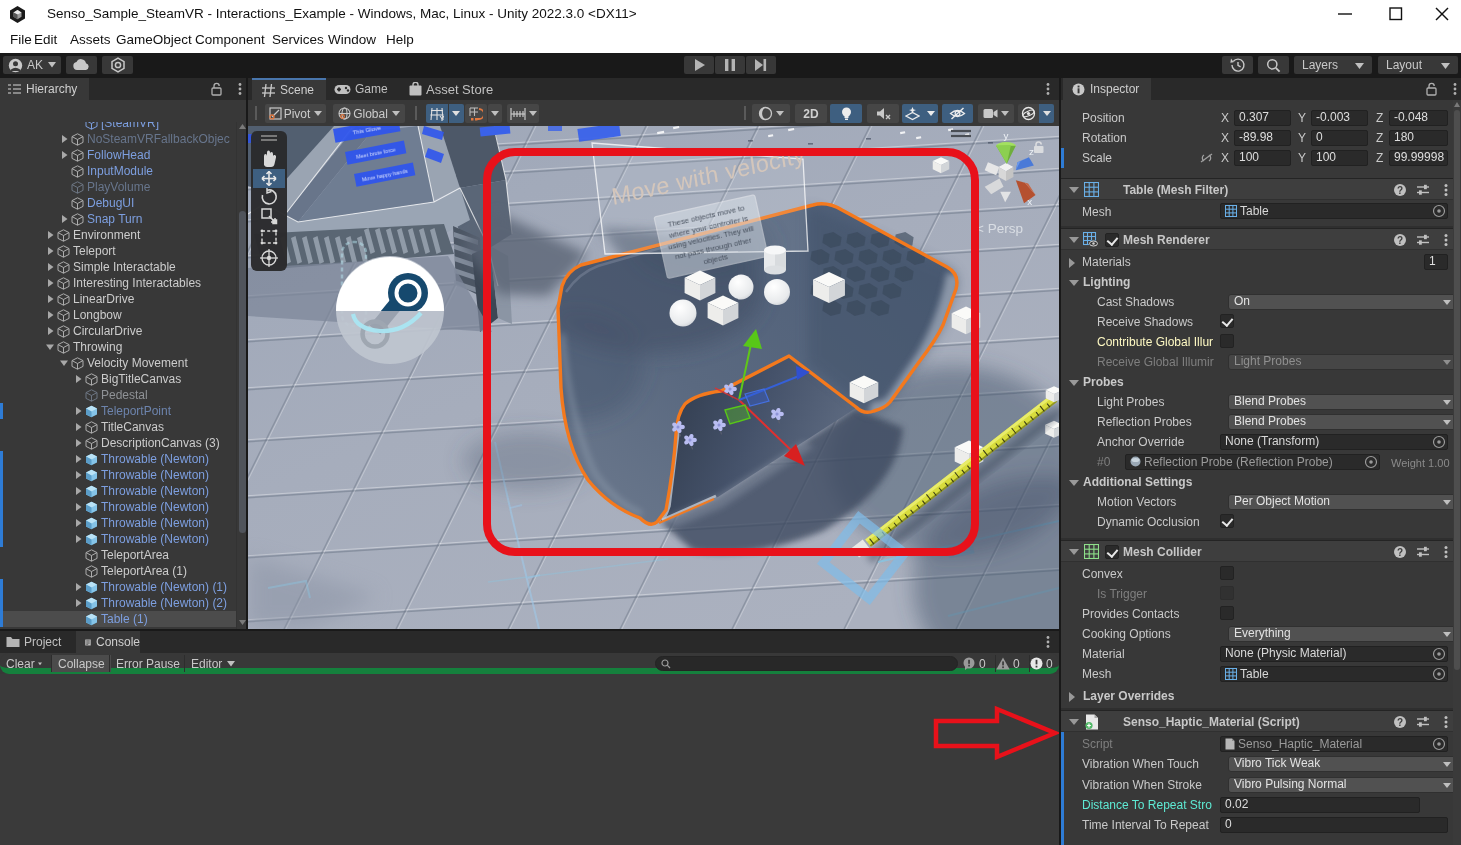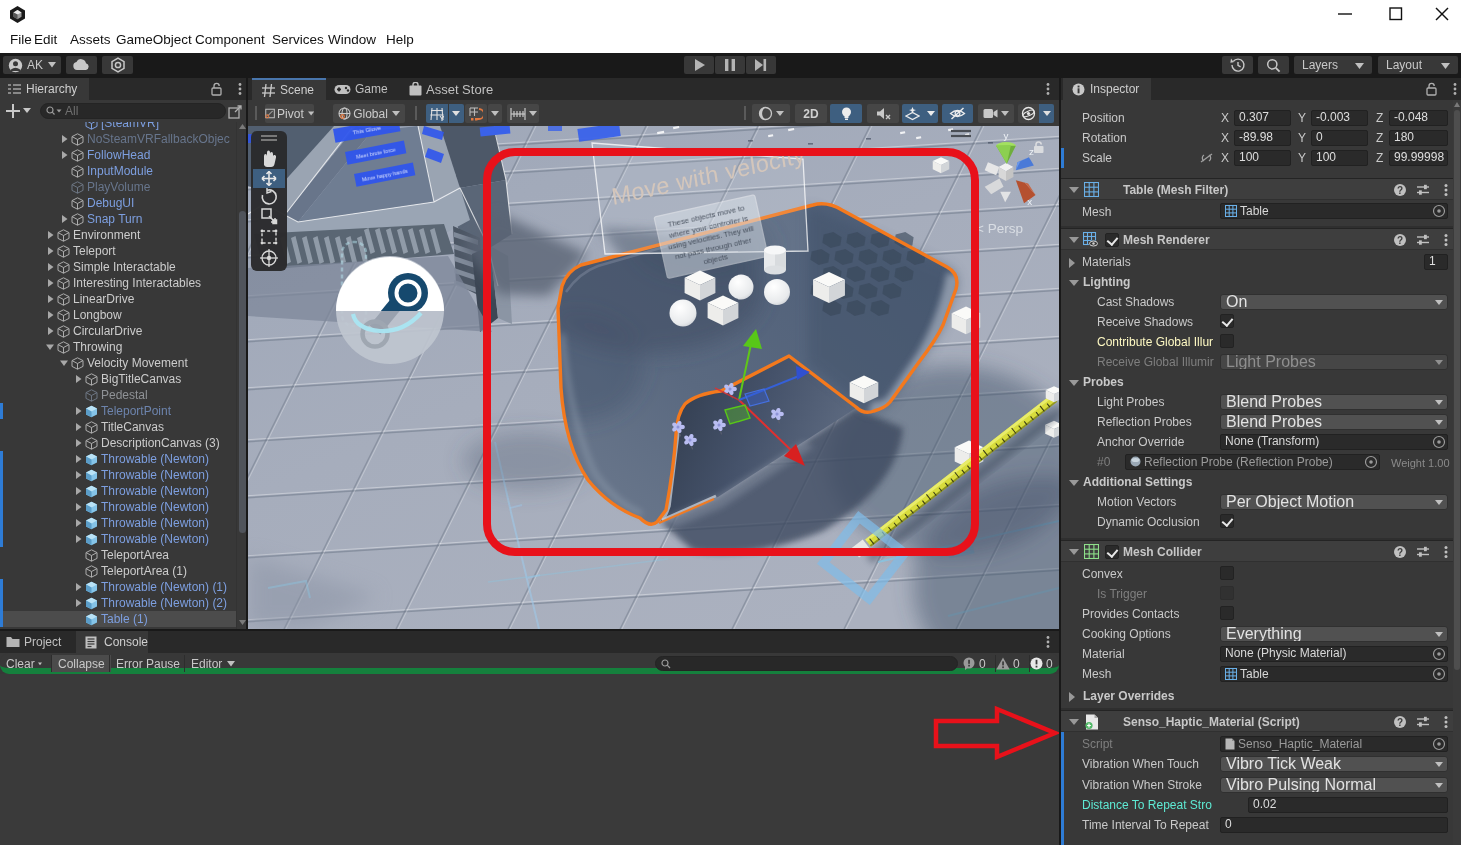--- a/index.html
+++ b/index.html
@@ -26,21 +26,21 @@
 .blue { color:#7d9fe0; }
 .dimb { color:#67758c; }
 .dimtp { color:#6d84ad; }
 .dimg { color:#8f9296; }
 .bbar { position:absolute; left:0; top:0; width:2.5px; height:16px; background:#2e7cd6; }
 #insp { left:1061px; top:78px; width:400px; height:767px; overflow:hidden; }
 .ilabel { position:absolute; font-size:12px; color:#c9c9c9; white-space:nowrap; }
 .ifield { position:absolute; height:16px; background:#2a2a2a; border:1px solid #212121;
   border-radius:2px; color:#dedede; font-size:12px; padding-left:4px; line-height:13px; white-space:nowrap; overflow:hidden;}
 .idrop { position:absolute; height:16px; background:#515151; border:1px solid #303030;
-  border-radius:3px; color:#e2e2e2; font-size:16px; padding-left:5px; line-height:13px; white-space:nowrap; overflow:hidden;}
+  border-radius:3px; color:#e2e2e2; font-size:12px; padding-left:5px; line-height:13px; white-space:nowrap; overflow:hidden;margin-left:8px;}
 .idrop .da, .ifield .da { position:absolute; right:4px; top:5px; width:0; height:0;
   border-left:4px solid transparent; border-right:4px solid transparent; border-top:5px solid #c0c0c0; }
 .chk { position:absolute; width:14px; height:14px; background:#2a2a2a;
   border:1px solid #222; border-radius:2px; }
 .chk.on::after { content:""; position:absolute; left:2.5px; top:0.5px; width:5px; height:8px;
   border:solid #e8e8e8; border-width:0 2px 2px 0; transform:rotate(40deg); }
 .comphead { position:absolute; left:0; width:400px; height:22px; background:#3e3e3e;
   border-top:1px solid #242424; border-bottom:1px solid #303030; }
 .comphead .ctitle { position:absolute; top:4px; font-size:12px; font-weight:bold; color:#c7c7c7; }
 .fold { position:absolute; width:0; height:0; }
@@ -62,20 +62,21 @@
 <body>
 <div id="root">
 
 <div class="abs" id="titlebar">
 <svg class="abs" style="left:8px;top:5px" width="19" height="19" viewBox="0 0 19 19">
 <path d="M9.5 1 L17 5.5 L17 13.5 L9.5 18 L2 13.5 L2 5.5 Z" fill="#1a1a1a"></path>
 <path d="M9.5 5 L13.5 7.4 L13.5 11.8 L9.5 14.2 L5.5 11.8 L5.5 7.4 Z" fill="#9a9a9a"></path>
 <path d="M9.5 5 L13.5 7.4 L9.5 9.6 L5.5 7.4 Z" fill="#e8e8e8"></path>
 <path d="M9.5 9.6 L9.5 14.2 L5.5 11.8 L5.5 7.4 Z" fill="#555"></path>
       </svg>
+<div class="title">Senso_Sample_SteamVR - Interactions_Example - Windows, Mac, Linux - Unity 2022.3.0 &lt;DX11&gt;</div>
 <svg class="abs" style="left:1330px;top:0" width="131" height="28" viewBox="0 0 131 28">
 <line x1="8" y1="14" x2="22" y2="14" stroke="#111" stroke-width="1.4"></line>
 <rect x="60" y="8" width="11.5" height="11.5" fill="none" stroke="#111" stroke-width="1.4"></rect>
 <line x1="106" y1="8" x2="118" y2="20" stroke="#111" stroke-width="1.4"></line>
 <line x1="118" y1="8" x2="106" y2="20" stroke="#111" stroke-width="1.4"></line>
       </svg>
 </div>
 <div class="abs" id="menubar">
 <span style="left:10px">File</span>
 <span style="left:34px">Edit</span>
@@ -163,37 +164,20 @@
         </svg>
 <span>Hierarchy</span>
       </div>
 <svg class="abs" style="left:210px;top:4px" width="36px" height="14" viewBox="0 0 36 14">
 <rect x="2" y="6" width="9" height="7" rx="1" fill="none" stroke="#b0b0b0" stroke-width="1.3"></rect>
 <path d="M4 6 L4 4 A2.6 2.6 0 0 1 9.2 4" fill="none" stroke="#b0b0b0" stroke-width="1.3"></path>
 <circle cx="30" cy="2.5" r="1.4" fill="#b0b0b0"></circle>
         <circle cx="30" cy="7" r="1.4" fill="#b0b0b0"></circle>
         <circle cx="30" cy="11.5" r="1.4" fill="#b0b0b0"></circle>
       </svg>
-<div id="hier-toolbar">
-<svg class="abs" style="left:6px;top:4px" width="26" height="14" viewBox="0 0 26 14">
-<line x1="7" y1="0" x2="7" y2="14" stroke="#c8c8c8" stroke-width="2"></line>
-          <line x1="0" y1="7" x2="14" y2="7" stroke="#c8c8c8" stroke-width="2"></line>
-<path d="M17 4 L25 4 L21 9 Z" fill="#c8c8c8"></path>
-        </svg>
-<div class="searchbox" style="left:40px;top:3px;width:186px;height:16px;padding-left:24px;line-height:14px;">All</div>
-<svg class="abs" style="left:46px;top:6px" width="16" height="10" viewBox="0 0 16 10">
-<circle cx="4" cy="4" r="3" fill="none" stroke="#9a9a9a" stroke-width="1.2"></circle>
-<line x1="6.2" y1="6.2" x2="8.5" y2="8.5" stroke="#9a9a9a" stroke-width="1.2"></line>
-<path d="M10.5 3.5 L15.5 3.5 L13 6.5 Z" fill="#9a9a9a"></path>
-        </svg>
-<svg class="abs" style="left:228px;top:4px" width="15" height="15" viewBox="0 0 15 15">
-<rect x="1" y="4" width="10" height="10" fill="none" stroke="#b0b0b0" stroke-width="1.3"></rect>
-<path d="M7 8 L13 2 M9.5 2 L13 2 L13 5.5" fill="none" stroke="#b0b0b0" stroke-width="1.3"></path>
-        </svg>
-</div>
 <div class="abs" style="left:0;top:44px;width:246px;height:507px;overflow:hidden;">
 <div class="trow" style="top:-7px;">
           <svg width="13" height="13" viewBox="0 0 13 13" style="position:absolute;top:1.5px;left:85px">
 <path d="M6.5 0.8 L12 3.6 L12 9.4 L6.5 12.2 L1 9.4 L1 3.6 Z M1 3.6 L6.5 6.5 L12 3.6 M6.5 6.5 L6.5 12.2" fill="none" stroke="#7d9fe0" stroke-width="1"></path>
           </svg>
           <span class="lbl blue" style="left:101px">[SteamVR]</span>
         </div>
 <div class="trow" style="top:9px;">
           <svg class="arr" style="left:58px" width="12" height="12" viewBox="0 0 12 12">
             <path d="M4 2 L9.5 6 L4 10 Z" fill="#a8a8a8"></path>
@@ -519,21 +503,21 @@
 <path d="M4 5.5 L4 2.8 A2.5 2.5 0 0 1 9 2.8 L9 5.5" fill="none" stroke="#c0c0c0" stroke-width="1.4"></path>
       </svg>
 <div class="abs" style="left:178px;top:4px;font-size:13px;color:#c0c0c0;">Asset Store</div>
 <svg class="abs" style="left:798px;top:4px" width="4" height="14" viewBox="0 0 4 14">
         <circle cx="2" cy="2.5" r="1.4" fill="#b0b0b0"></circle>
         <circle cx="2" cy="7" r="1.4" fill="#b0b0b0"></circle>
         <circle cx="2" cy="11.5" r="1.4" fill="#b0b0b0"></circle>
       </svg>
 <div id="scene-toolbar">
 <div class="abs" style="left:7px;top:6px;width:2px;height:14px;border-left:1.5px solid #5a5a5a;border-right:1.5px solid #5a5a5a;"></div>
-<div class="stbtn" style="left:17px;width:49px;">
+<div class="stbtn" style="left:17px;width:61px;">
 <svg width="13" height="13" viewBox="0 0 13 13" style="margin-right:2px">
             <rect x="1" y="1" width="11" height="11" fill="none" stroke="#c8c8c8" stroke-width="1.2"></rect>
 <line x1="3" y1="10" x2="10" y2="3" stroke="#c8c8c8" stroke-width="1.2"></line>
             <circle cx="3" cy="10" r="2" fill="none" stroke="#e07840" stroke-width="1.3"></circle>
           </svg>
 Pivot<svg width="8" height="5" viewBox="0 0 8 5" style="margin-left:4px">
             <path d="M0 0 L8 0 L4 5 Z" fill="#c0c0c0"></path>
           </svg></div>
 <div class="stbtn" style="left:85px;width:72px;">
 <svg width="13" height="13" viewBox="0 0 13 13" style="margin-right:2px">
@@ -1356,39 +1340,39 @@
             <path d="M7 0.5 L7 3 L9.5 3 Z" fill="#8a8a8a"></path>
           </svg>Senso_Haptic_Material<svg width="14" height="14" viewBox="0 0 14 14" style="position:absolute;right:1px;top:0px;">
             <circle cx="7" cy="7" r="5.5" fill="none" stroke="#9a9a9a" stroke-width="1.2"></circle>
             <circle cx="7" cy="7" r="1.8" fill="#9a9a9a"></circle>
           </svg></div>
         <div class="ilabel" style="left:21px;top:657px;color:#c9c9c9;">Vibration When Touch</div>
         <div class="idrop" style="left:159px;top:656px;width:228px;background:#515151;color:#e2e2e2;">Vibro Tick Weak<span class="da" style="border-top-color:#c0c0c0"></span></div>
         <div class="ilabel" style="left:21px;top:678px;color:#c9c9c9;">Vibration When Stroke</div>
         <div class="idrop" style="left:159px;top:677px;width:228px;background:#515151;color:#e2e2e2;">Vibro Pulsing Normal<span class="da" style="border-top-color:#c0c0c0"></span></div>
         <div class="ilabel" style="left:21px;top:698px;color:#5eead4;">Distance To Repeat Stro</div>
-        <div class="ifield" style="left:159px;top:697px;width:200px;margin-left:28px;">0.02</div>
+        <div class="ifield" style="left:159px;top:697px;width:200px;">0.02</div>
         <div class="ilabel" style="left:21px;top:718px;color:#c9c9c9;">Time Interval To Repeat</div>
         <div class="ifield" style="left:159px;top:717px;width:228px;">0</div>
         <div class="abs" style="left:0;top:632px;width:2.5px;height:113px;background:#2e7cd6;"></div>
       </div>
 <div class="abs" style="left:392px;top:22px;width:8px;height:745px;background:#3a3a3a;">
 <svg class="abs" style="left:1px;top:2px" width="6" height="5" viewBox="0 0 6 5">
           <path d="M0 5 L6 5 L3 0 Z" fill="#7a7a7a"></path>
         </svg>
 <div class="abs" style="left:1px;top:10px;width:6px;height:560px;background:#4e4e4e;border-radius:3px;"></div>
 </div>
 </div>
 <div class="abs panel" id="consolep">
 <div class="tabstrip"></div>
 <svg class="abs" style="left:6px;top:5px" width="14" height="12" viewBox="0 0 14 12">
 <path d="M0.5 1 L5 1 L6.5 3 L13.5 3 L13.5 11 L0.5 11 Z" fill="#b4b4b4"></path>
       </svg>
 <div class="abs" style="left:24px;top:4px;font-size:12px;color:#c0c0c0;">Project</div>
-<div class="tab" style="left:76px;width:72px;padding-left:9px;justify-content:space-between;">
+<div class="tab" style="left:76px;width:64px;padding-left:9px;justify-content:space-between;">
 <svg width="12" height="13" viewBox="0 0 12 13" style="margin-right:5px">
 <rect x="0.5" y="0.5" width="11" height="12" fill="#c0c0c0"></rect>
 <g stroke="#383838" stroke-width="1.2">
             <line x1="2.5" y1="3" x2="9.5" y2="3"></line>
             <line x1="2.5" y1="5.5" x2="9.5" y2="5.5"></line>
             <line x1="2.5" y1="8" x2="9.5" y2="8"></line>
             <line x1="2.5" y1="10.5" x2="6.5" y2="10.5"></line>
           </g>
         </svg>
 <span>Console</span>

